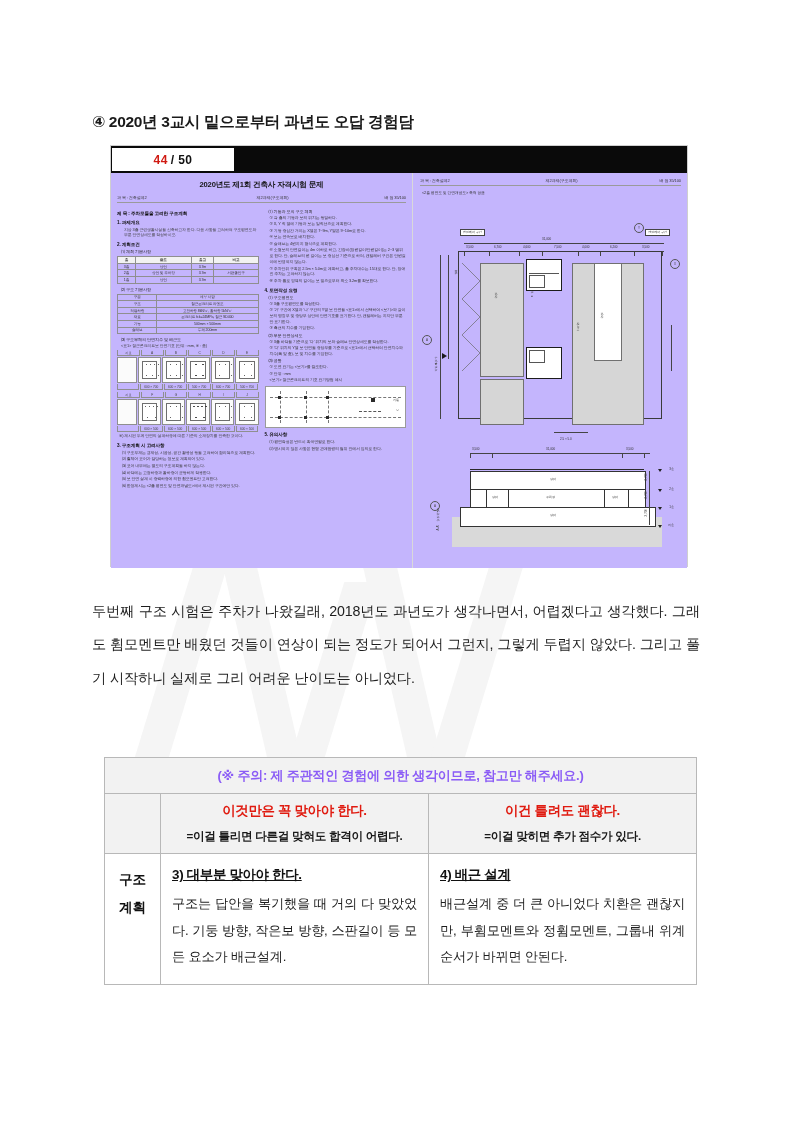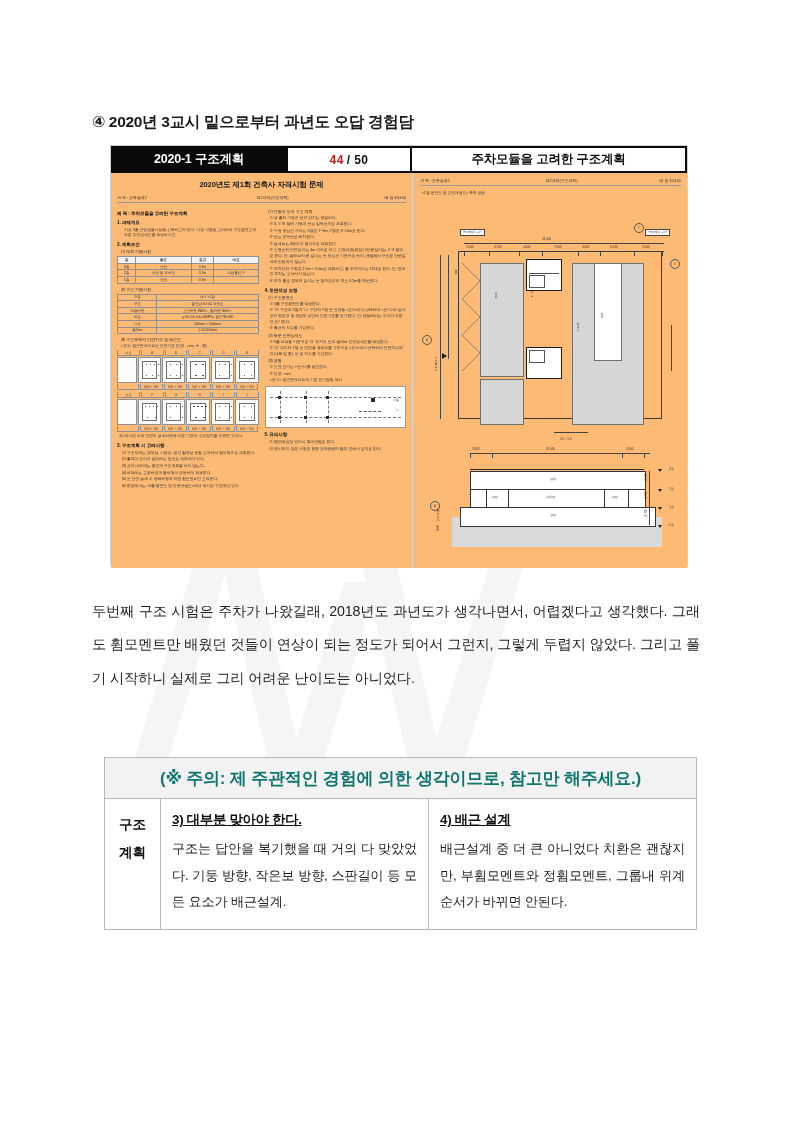--- a/index.html
+++ b/index.html
@@ -45,21 +45,21 @@
     display:flex;align-items:center;justify-content:center;
     font-size:12px;font-weight:bold;letter-spacing:.4px;color:#111;
   }
   .bar-score .num{color:#d01a12;margin-right:3px;}
   .bar-title{
     flex:1;margin:2px 2px 2px 1px;background:#ffffff;
     display:flex;align-items:center;justify-content:center;
     font-size:12.5px;font-weight:bold;letter-spacing:-.2px;color:#111;
   }
 
-  .slide-body{display:flex;height:395px;background:#fdba74;}
+  .slide-body{display:flex;height:395px;background:#c4b5fd;}
   .exam-left{
     flex:0 0 302px;border-right:1px solid #d9d9d9;padding:5px 6px 0 6px;
     box-sizing:border-box;position:relative;
   }
   .exam-right{flex:1;padding:5px 6px 0 7px;box-sizing:border-box;position:relative;}
 
   .ex-maintitle{
     text-align:center;font-size:7.6px;font-weight:bold;color:#151515;
     letter-spacing:-.2px;margin:2px 0 5px;
   }
@@ -168,22 +168,22 @@
     text-align:justify;text-justify:inter-character;letter-spacing:-.1px;
   }
 
   
   .cmp{
     position:absolute;left:104px;top:757px;width:592px;
     border-collapse:collapse;table-layout:fixed;
   }
   .cmp td{border:1px solid #b8b8b8;vertical-align:top;}
   .cmp .cap{
-    background:#f2f2f2;text-align:center;font-size:17px;font-weight:bold;
-    padding:9px 0 8px;color:#0f766e;letter-spacing:-.2px;
+    background:#f2f2f2;text-align:center;font-size:13px;font-weight:bold;
+    padding:9px 0 8px;color:#8b5cf6;letter-spacing:-.2px;
   }
   .cmp .hd{background:#f2f2f2;text-align:center;padding:8px 6px 9px;}
   .cmp .hd .t{
     color:#e01b10;font-size:13.4px;font-weight:bold;
     letter-spacing:-.3px;margin-bottom:9px;
   }
   .cmp .hd .s{font-size:11.6px;font-weight:bold;color:#1a1a1a;letter-spacing:-.3px;}
   .cmp .rowlbl{
     background:#ffffff;text-align:center;font-size:13.6px;font-weight:bold;
     padding:12px 0 0;line-height:2.05;color:#111;letter-spacing:-.2px;
@@ -209,26 +209,24 @@
   <div class="wm-stroke wm-e"></div>
 </div>
 
 <div class="page">
 
   <div class="doc-title">④ 2020년 3교시 밑으로부터 과년도 오답 경험담</div>
 
   <div class="slide">
 
     <div class="slide-bar">
-      <div class="bar-left">2020-1 구조계획</div>
       <div class="bar-score">
         <span class="num">44</span>
         <span>/ 50</span>
       </div>
-      <div class="bar-title">주차모듈을 고려한 구조계획</div>
     </div>
 
     <div class="slide-body">
 
       <div class="exam-left">
         <div class="ex-maintitle">2020년도 제1회 건축사 자격시험 문제</div>
         <div class="ex-metarow blur">
           <span>과 목 : 건축설계2</span>
           <span>제2과제(구조계획)</span>
           <span>배 점 35/100</span>
@@ -631,20 +629,31 @@
 
   <table class="cmp">
     <colgroup>
       <col style="width:56px">
       <col style="width:268px">
       <col style="width:268px">
     </colgroup>
     <tbody>
         <tr>
       <td class="cap" colspan="3">(※ 주의: 제 주관적인 경험에 의한 생각이므로, 참고만 해주세요.)</td>
+    </tr>
+    <tr>
+      <td class="hd"></td>
+      <td class="hd">
+        <div class="t">이것만은 꼭 맞아야 한다.</div>
+        <div class="s">=이걸 틀리면 다른걸 맞혀도 합격이 어렵다.</div>
+      </td>
+      <td class="hd">
+        <div class="t">이건 틀려도 괜찮다.</div>
+        <div class="s">=이걸 맞히면 추가 점수가 있다.</div>
+      </td>
     </tr>
     <tr>
       <td class="rowlbl">
         <div>구조</div>
         <div>계획</div>
       </td>
       <td class="cell">
         <div class="h">3) 대부분 맞아야 한다.</div>
         <div class="b">구조는 답안을 복기했을 때 거의 다 맞았었다. 기둥 방향, 작은보 방향, 스판길이 등 모든 요소가 배근설계.</div>
       </td>

